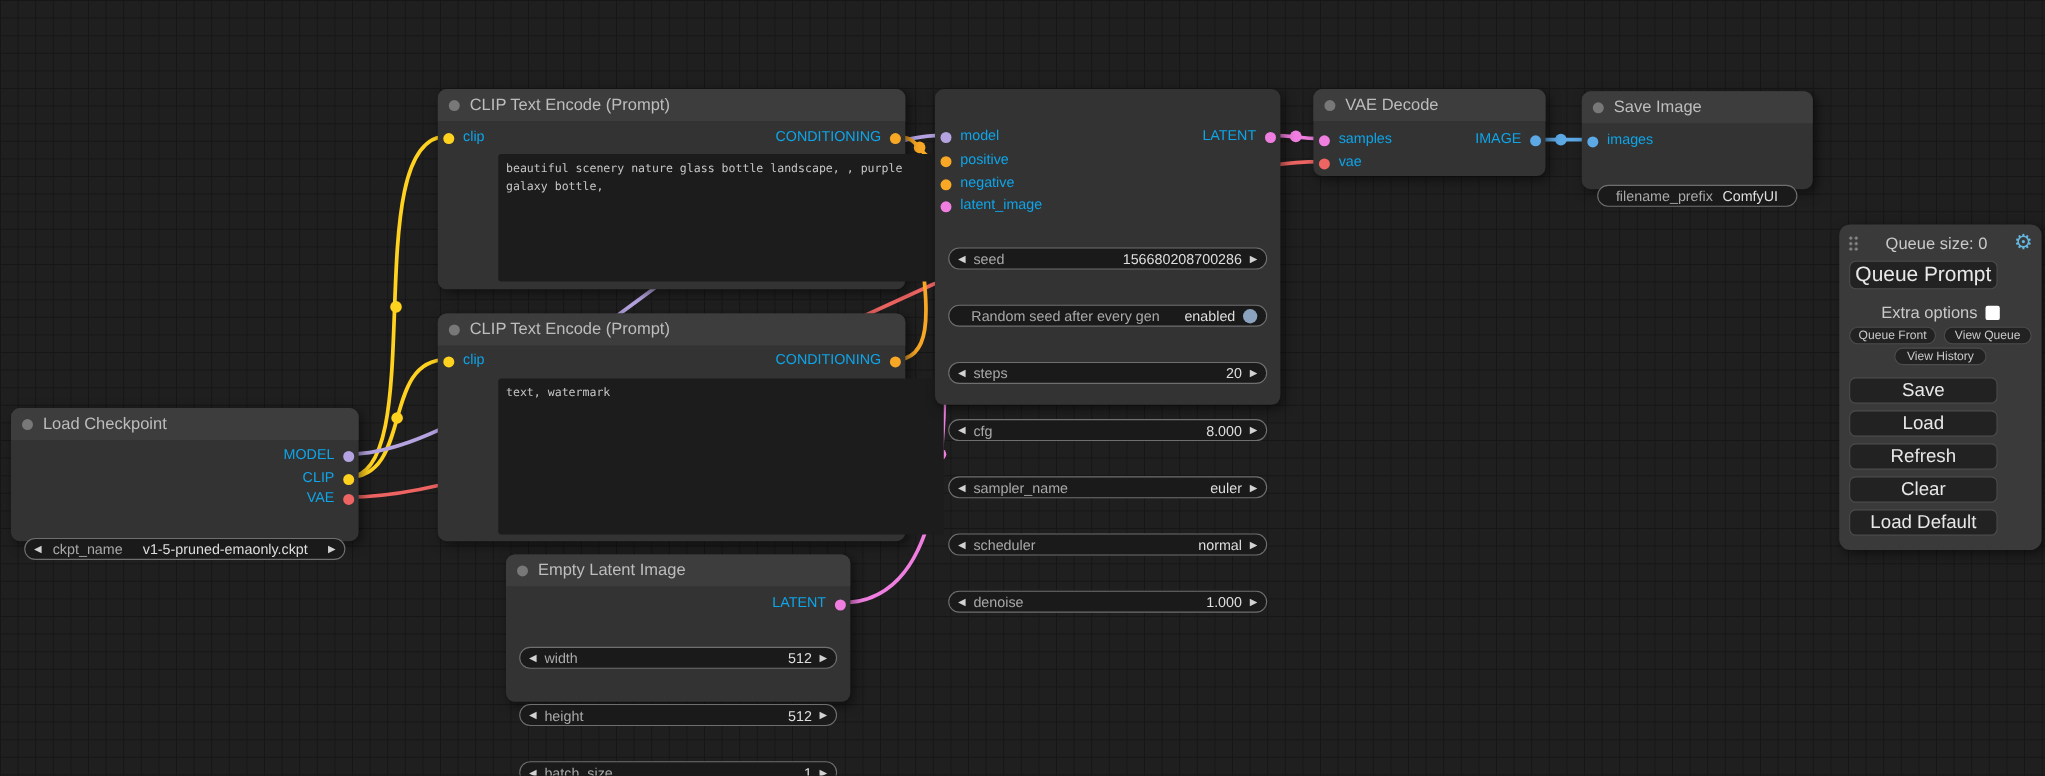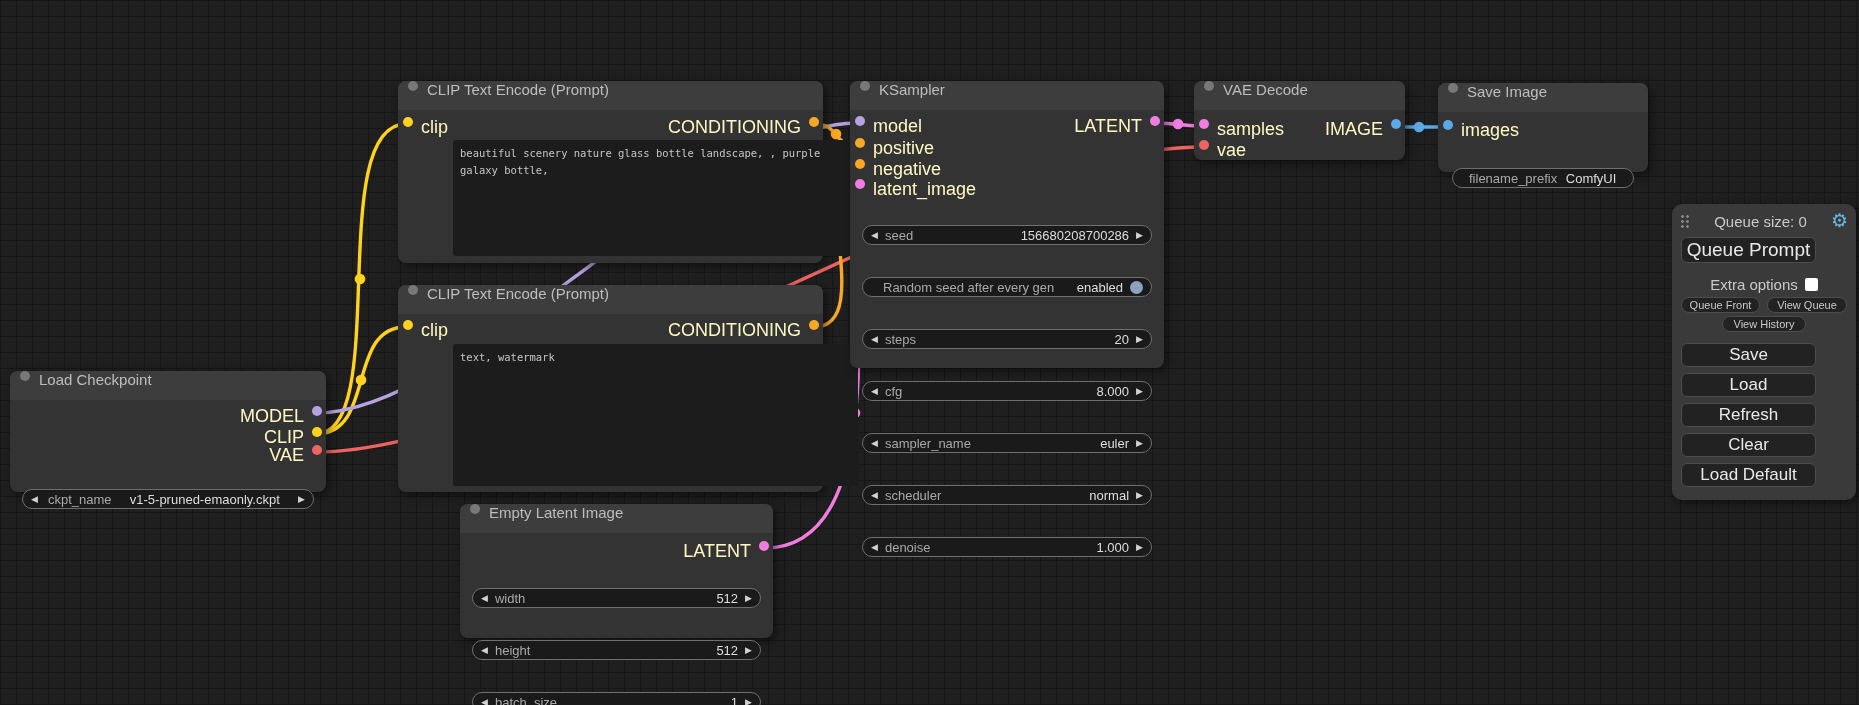--- a/index.html
+++ b/index.html
@@ -15,27 +15,27 @@
   }
   #wires { position:absolute; left:0; top:0; width:1859px; height:705px; z-index:1; }
   .wire { fill:none; stroke-width:3.4; stroke-linecap:round; }
 
   .node {
     position:absolute; z-index:2;
     background:#333333; border-radius:8px;
     box-shadow:3px 3px 10px rgba(0,0,0,.5);
   }
   .ntitle {
-    height:29px; display:flex; align-items:flex-start; gap:9px;
+    height:29px; display:flex; align-items:center; gap:9px;
     padding-left:10px; background:#3d3d3d; border-radius:8px 8px 0 0;
     font-size:15px; color:#bdbdbd; white-space:nowrap;
   }
   .tdot { width:10px; height:10px; border-radius:50%; background:#787878; flex:none; }
 
-  .prow { position:absolute; height:14px; display:flex; align-items:flex-start; font-size:18px; color:#fef9c3; white-space:nowrap; }
+  .prow { position:absolute; height:14px; display:flex; align-items:flex-end; font-size:13px; color:#0ea5e9; white-space:nowrap; }
   .prow.in  { left:5px; }
   .prow.out { right:4px; }
   .pdot { width:10px; height:10px; border-radius:50%; flex:none; }
   .prow.in  .pdot { margin-right:8px; }
   .prow.out .pdot { margin-left:8px; }
 
   .c-model { background:#b4a3e0; } .c-clip { background:#ffd21f; }
   .c-vae { background:#ee6462; }   .c-cond { background:#f9a825; }
   .c-latent { background:#f07ee0; }.c-image { background:#5ca9e6; }
 
@@ -175,24 +175,20 @@
     <span>clip</span>
   </div>
   <div class="prow out" style="top:35px">
     <span>CONDITIONING</span>
     <span class="pdot c-cond"></span>
   </div>
   <div class="ta" style="top:59px;width:405px;height:142px">text, watermark</div>
 </div>
 
 <div class="node" id="n-ks">
-  <div class="ntitle">
-    <span class="tdot"></span>
-    <span>KSampler</span>
-  </div>
   <div class="prow in" style="top:35px">
     <span class="pdot c-model"></span>
     <span>model</span>
   </div>
   <div class="prow in" style="top:57px">
     <span class="pdot c-cond"></span>
     <span>positive</span>
   </div>
   <div class="prow in" style="top:78px">
     <span class="pdot c-cond"></span>

